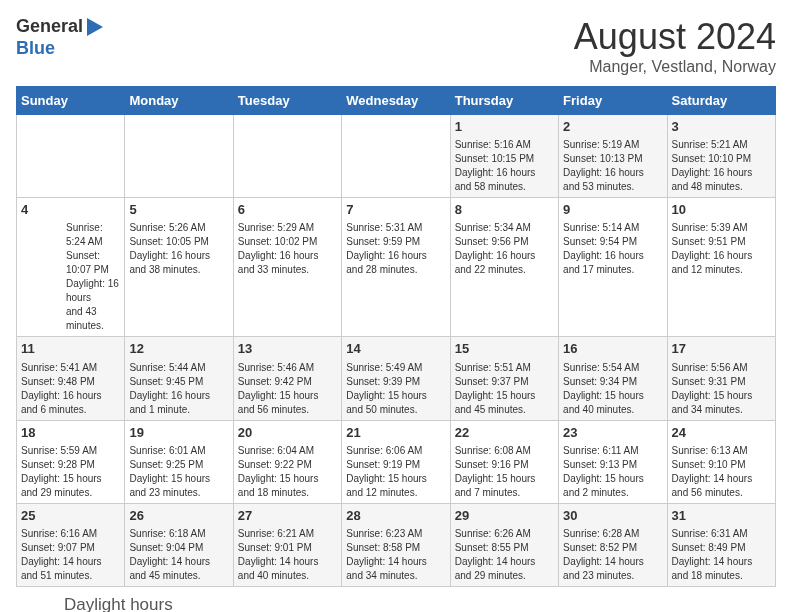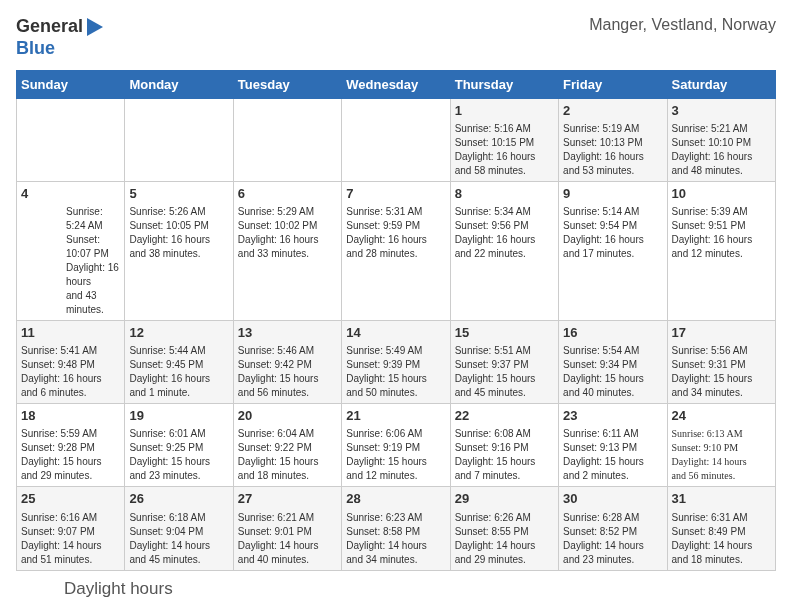--- a/index.html
+++ b/index.html
@@ -98,20 +98,21 @@
       <div style="display:flex;align-items:center;">
         <span style="font-size:18px;font-weight:bold;color:#333;">General</span>
         <svg width="22" height="22" viewBox="0 0 22 22">
           <polygon points="4,2 20,11 4,20" fill="#2e6db4"></polygon>
         </svg>
       </div>
       <span style="font-size:18px;font-weight:bold;color:#2e6db4;">Blue</span>
     </div>
   </div>
   <div class="title-section">
+    <h1>August 2024</h1>
     <h2>Manger, Vestland, Norway</h2>
   </div>
 </div>
 
 <table>
   <thead>
     <tr>
     <th>Sunday</th>
         <th>Monday</th>
         <th>Tuesday</th>
@@ -289,21 +290,21 @@
         </td>
         <td>
           <span class="day-number">23</span>
           <div class="day-info" style="white-space: pre-line;">Sunrise: 6:11 AM
 Sunset: 9:13 PM
 Daylight: 15 hours
 and 2 minutes.</div>
         </td>
         <td>
           <span class="day-number">24</span>
-          <div class="day-info" style="white-space: pre-line; font-family: Liberation Serif, serif;">Sunrise: 6:13 AM
+          <div class="day-info" style="white-space: pre-line;">Sunrise: 6:13 AM
 Sunset: 9:10 PM
 Daylight: 14 hours
 and 56 minutes.</div>
         </td>
       </tr>
       <tr>
         <td>
           <span class="day-number">25</span>
           <div class="day-info" style="white-space: pre-line;">Sunrise: 6:16 AM
 Sunset: 9:07 PM

